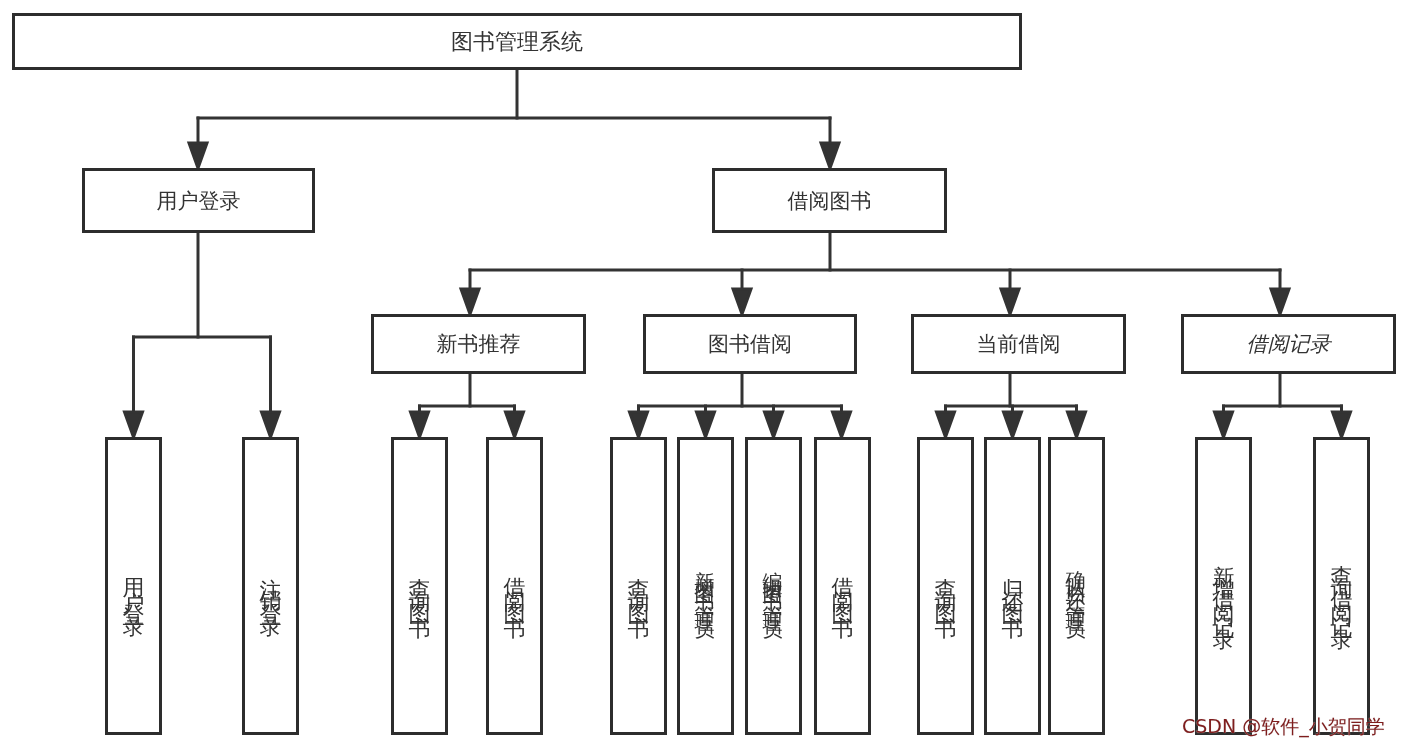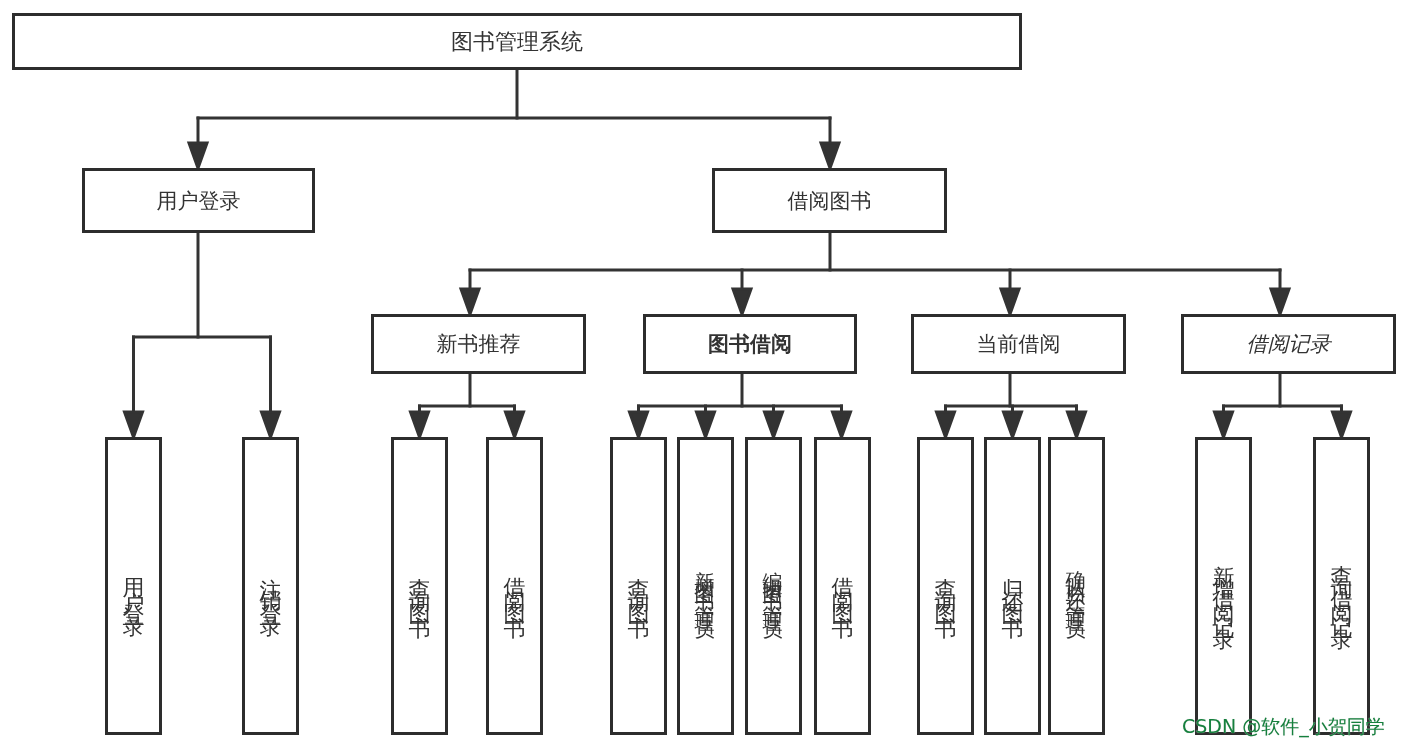--- a/index.html
+++ b/index.html
@@ -31,21 +31,21 @@
     justify-content: center;
     color: #333333;
     z-index: 2;
   }
   .node--root   { left: 12px;  top: 13px;  width: 1010px; height: 57px; font-size: 22px; }
   .node--l2     { top: 168px; height: 65px; font-size: 21px; }
   .node--l2-a   { left: 82px;  width: 233px; }
   .node--l2-b   { left: 712px; width: 235px; }
   .node--l3     { top: 314px; height: 60px; width: 215px; font-size: 21px; margin-left: 8px; }
   .node--l3-a   { left: 363px; }
-  .node--l3-b   { left: 635px; width: 214px; font-weight: bold; }
+  .node--l3-b   { left: 635px; width: 214px; }
   .node--l3-c   { left: 903px; }
   .node--l3-d   { left: 1173px; font-style: italic; }
   .node--leaf   { top: 437px; height: 298px; width: 57px; }
   .v-text {
     writing-mode: vertical-rl;
     text-orientation: mixed;
     font-size: 22px;
     letter-spacing: 13px;
     color: #333333;
     white-space: nowrap;
@@ -65,21 +65,21 @@
   .leaf-x9  { left: 917px; }
   .leaf-x10 { left: 984px; }
   .leaf-x11 { left: 1048px; }
   .leaf-x12 { left: 1195px; }
   .leaf-x13 { left: 1313px; }
   .watermark {
     position: absolute;
     left: 1182px;
     top: 714px;
     font-size: 19px;
-    color: #15803d;
+    color: #7f1d1d;
     z-index: 5;
     white-space: nowrap;
     text-shadow: 0 0 1px #d9d9d9;
   }
 </style>
 </head>
 <body>
 
 <div class="canvas">
 

